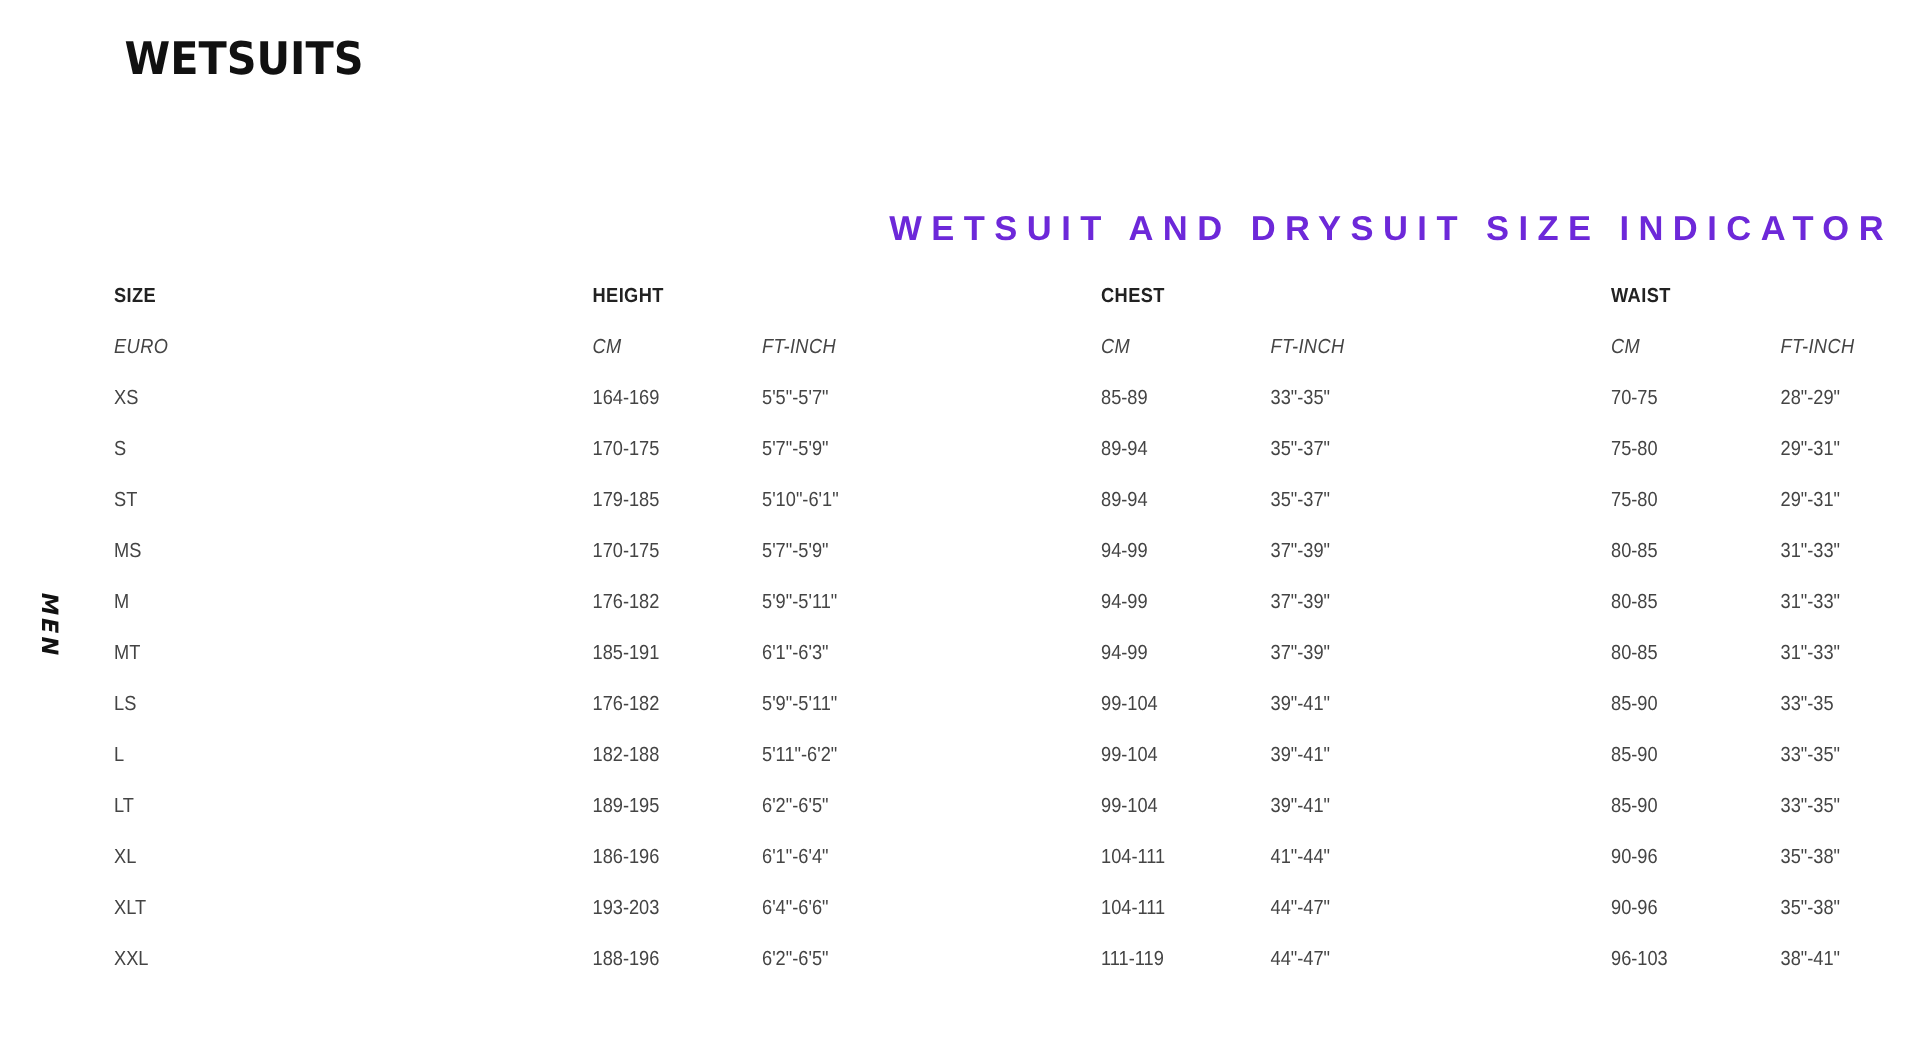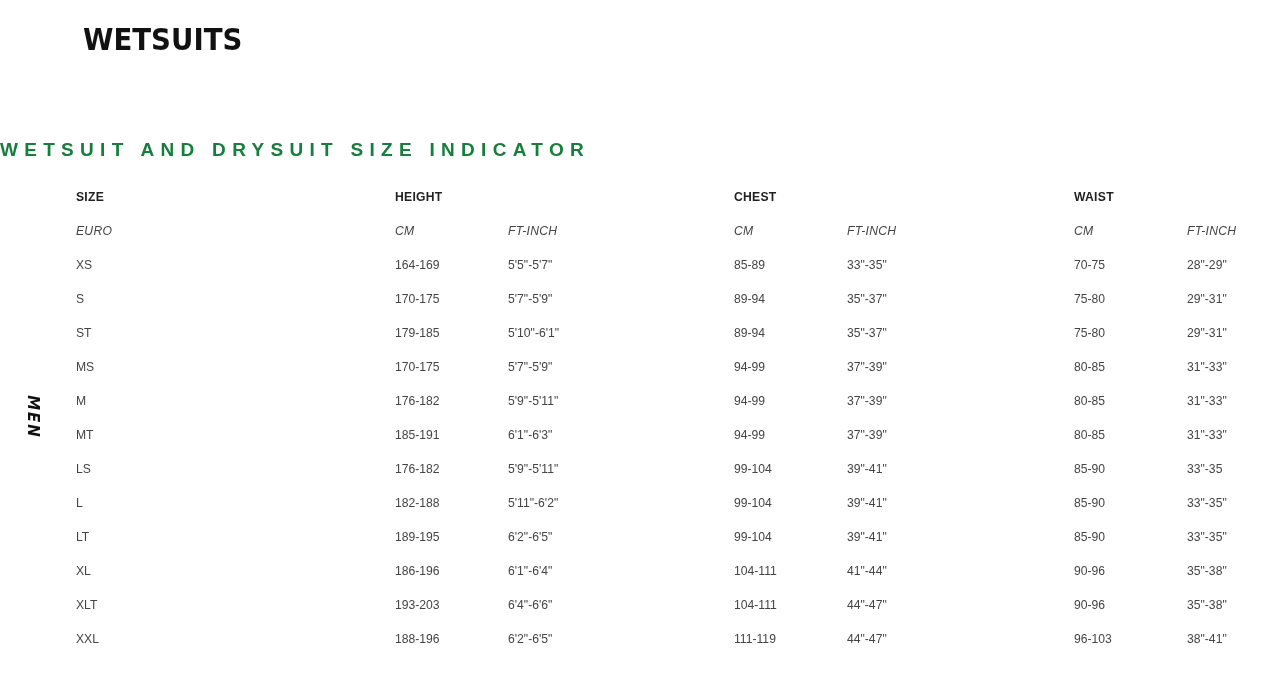--- a/index.html
+++ b/index.html
@@ -25,26 +25,26 @@
     color: #111;
     letter-spacing: 0px;
     transform: scaleX(0.92);
     transform-origin: left top;
   }
   .chart-title {
     position: absolute;
     left: 0;
     width: 1262px;
     top: 139px;
-    text-align: left;
+    text-align: right;
     font-family: "Liberation Sans", sans-serif;
-    font-size: 19px;
+    font-size: 23px;
     font-weight: bold;
     letter-spacing: 6.3px;
-    color: #15803d;
+    color: #6d28d9;
   }
   .side-label {
     position: absolute;
     left: 23px;
     top: 392px;
     width: 20px;
     height: 50px;
     display: flex;
     align-items: center;
     justify-content: center;

